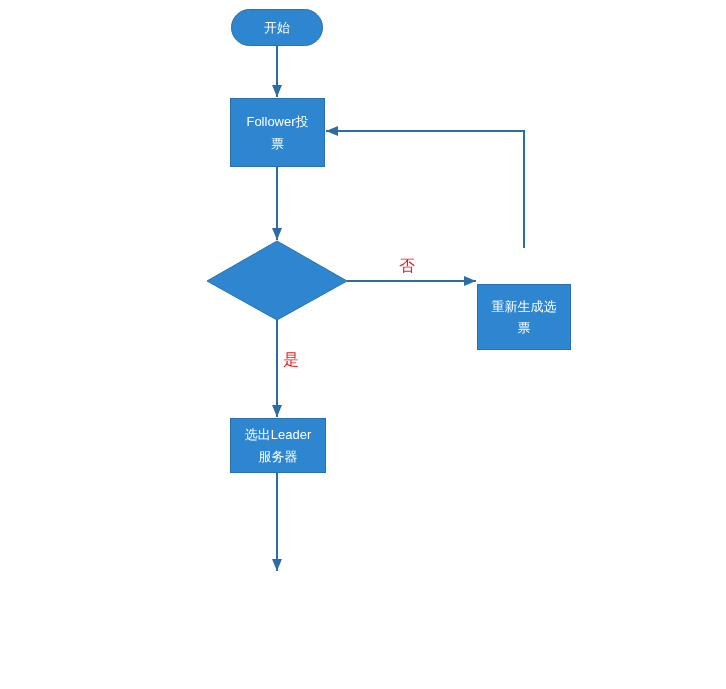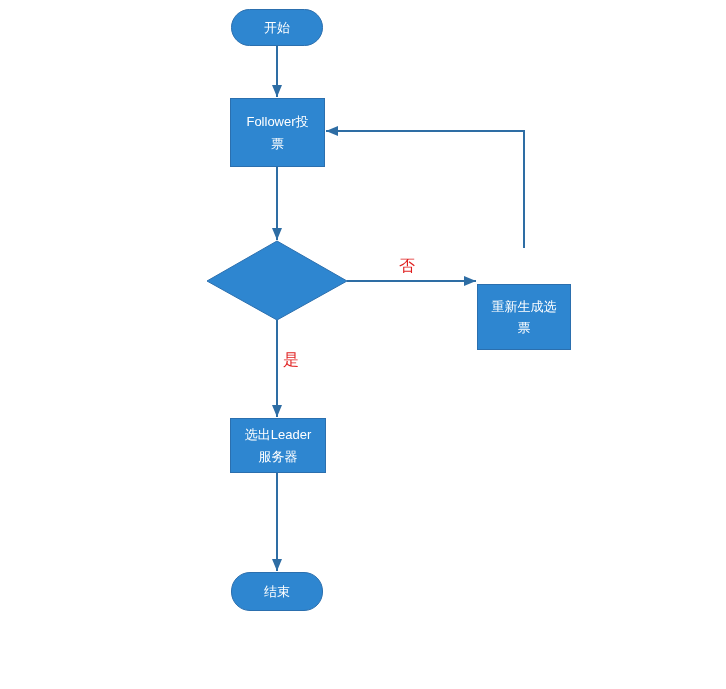--- a/index.html
+++ b/index.html
@@ -110,21 +110,18 @@
 
 
   <div class="node process node-regenerate">
     <span>重新生成选票</span>
   </div>
 
   <div class="node process node-elect">
     <span>选出Leader服务器</span>
   </div>
 
-  <div class="node terminator node-end">
-    <span>结束</span>
-  </div>
 
   <div class="edge-label label-no">否</div>
 
   <div class="edge-label label-yes">是</div>
 
 </div>
 
 </body></html>

